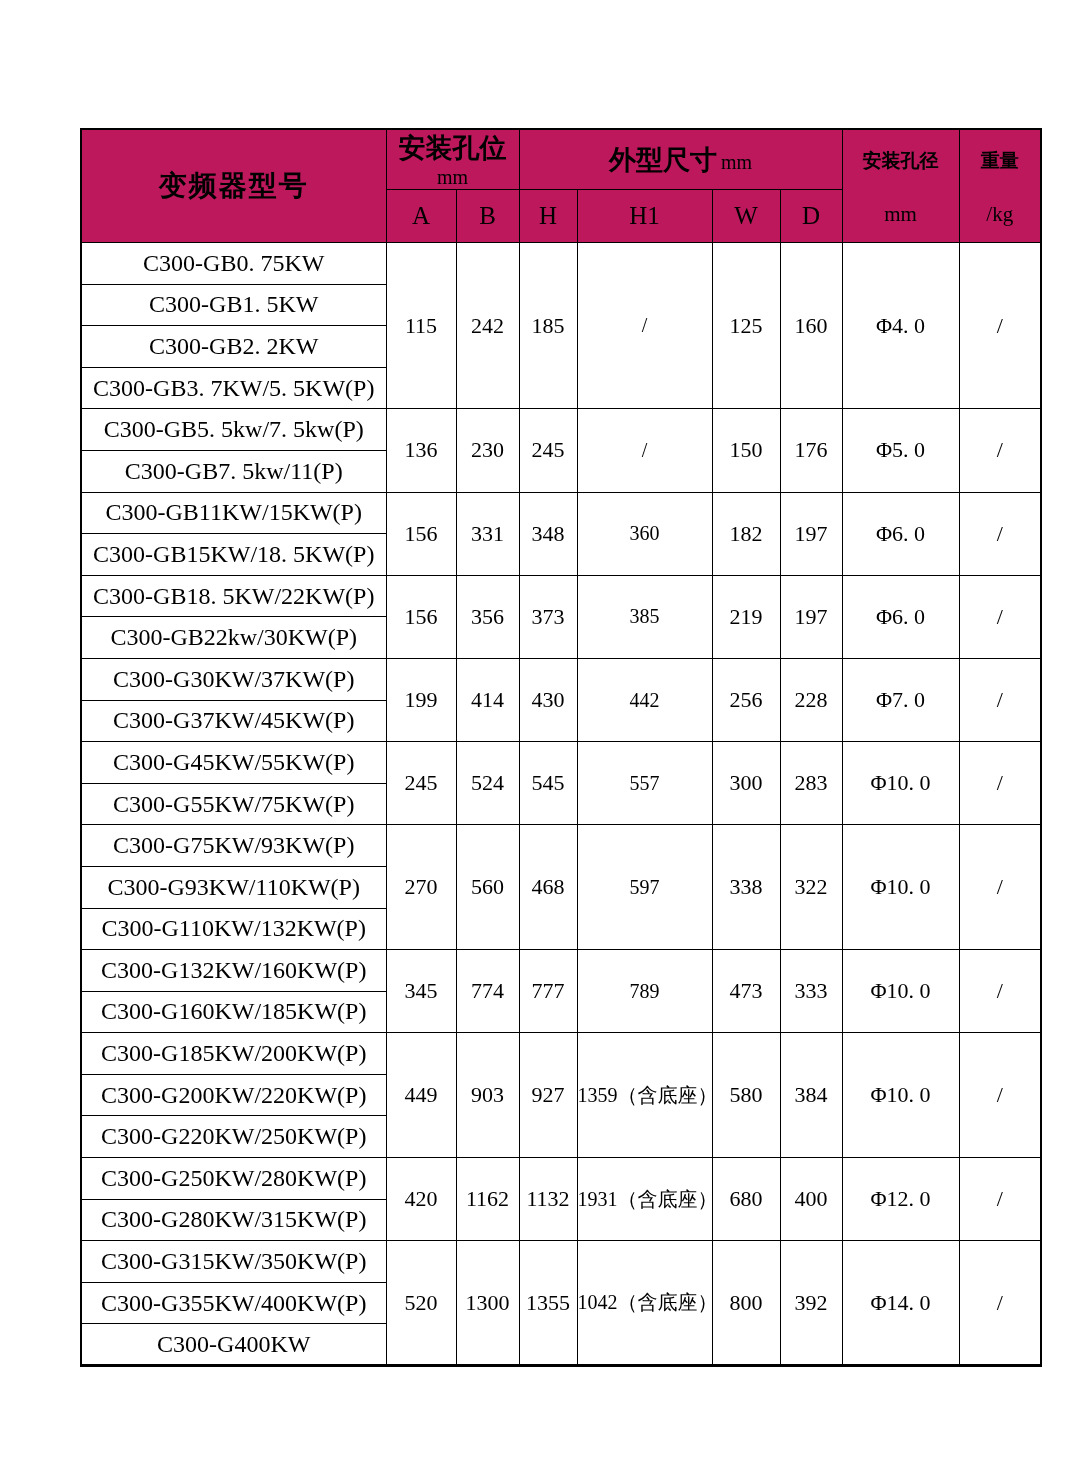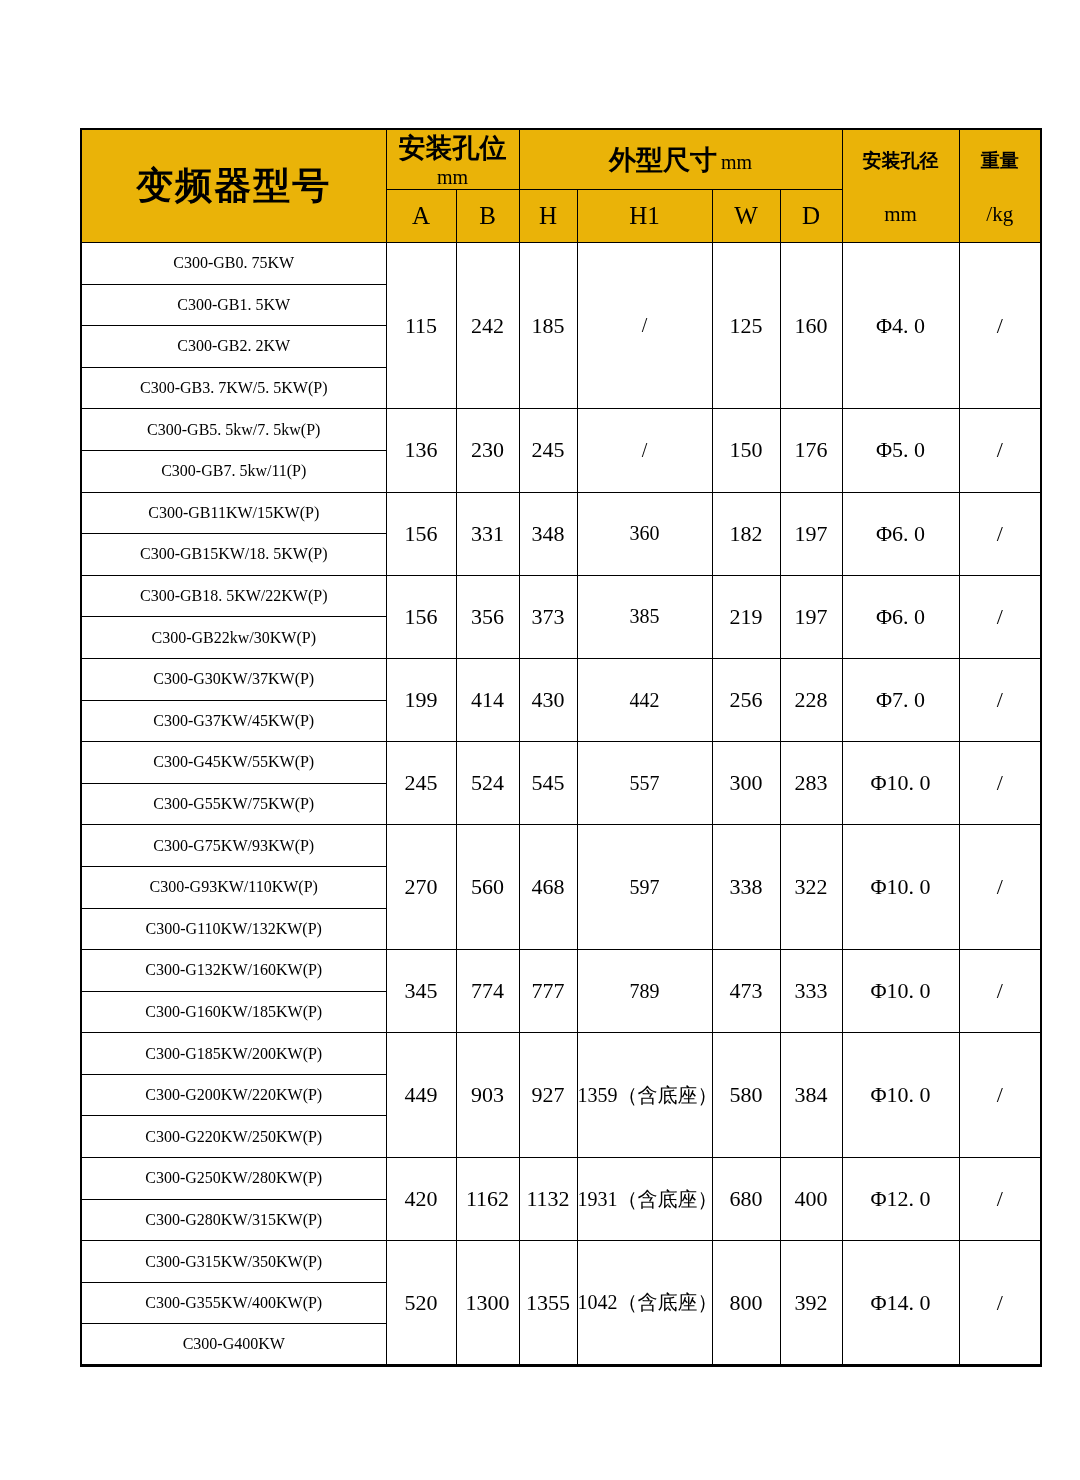--- a/index.html
+++ b/index.html
@@ -20,39 +20,39 @@
     border: 2px solid #000;
     border-bottom-width: 3px;
   }
   th, td {
     border: 1px solid #000;
     text-align: center;
     vertical-align: middle;
     overflow: hidden;
   }
   thead th {
-    background: #eab308;
+    background: #be185d;
     font-weight: bold;
     margin-left: 24px;
   }
   tr.h-row1 { height: 57px; }
   tr.h-row2 { height: 53px; }
   tbody tr { height: 41.6px; }
 
-  .model-th { font-size: 37px; letter-spacing: 2px; }
+  .model-th { font-size: 28px; letter-spacing: 2px; }
   .grp-label { font-size: 27px; }
   .unit { font-size: 20px; font-weight: normal; font-family: "Liberation Serif", "DejaVu Serif", serif; }
   tr.h-row2 th { font-size: 25px; font-weight: normal; }
 
   .two-line div { display: flex; align-items: center; justify-content: center; }
   .tl-top { height: 56px; font-size: 19px; font-weight: bold; }
   .tl-bottom { height: 50px; font-size: 21px; font-weight: normal; }
 
   tbody td { font-size: 22px; white-space: nowrap; }
-  tbody td.model { font-size: 16px; text-align: center; }
+  tbody td.model { font-size: 24px; text-align: center; }
   tbody td.h1cell { font-size: 20px; }
 </style>
 </head>
 <body>
 
 <div class="page">
   <table class="spec-table">
     <colgroup>
       <col style="width:305px">
       <col style="width:70px">

